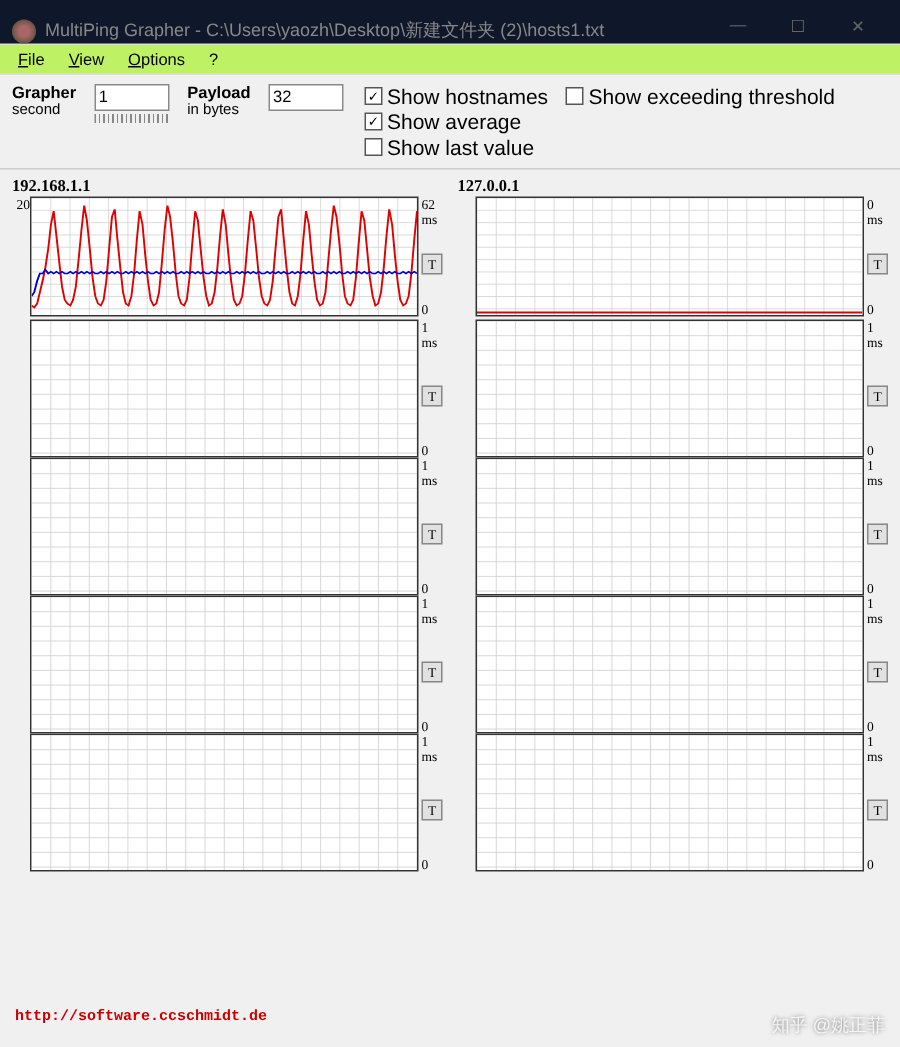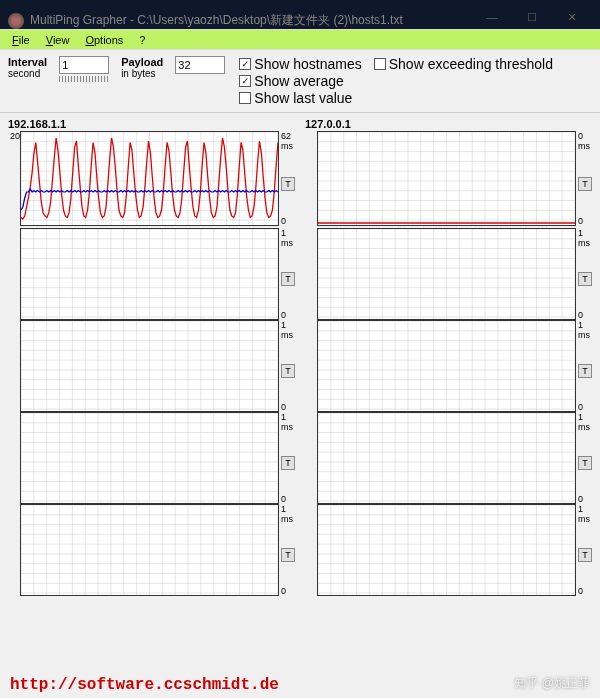--- a/index.html
+++ b/index.html
@@ -18,29 +18,29 @@
 .tb-sub { font-size: 10px; }
 .tb-input { width: 50px; height: 18px; font-size: 11px; border: 1px solid #888; background: #fff; padding-left: 2px; }
 .tb-col { display: flex; flex-direction: column; gap: 1px; }
 .cb-row { display: flex; align-items: center; gap: 3px; font-size: 14px; white-space: nowrap; }
 .cb { width: 12px; height: 12px; border: 1px solid #555; background: #fff; display: inline-flex; align-items: center; justify-content: center; font-size: 9px; line-height: 1; }
 .cb.checked::after { content: "✓"; color: #000; }
 .btn-col { display: flex; flex-direction: column; gap: 4px; margin-left: auto; }
 .win-button { width: 50px; height: 20px; background: #e1e1e1; border: 1px solid #adadad; font-size: 11px; cursor: pointer; text-align: center; line-height: 18px; }
 .charts-area { padding: 4px 6px; display: flex; flex-direction: column; gap: 2px; }
 .chart-row { display: flex; gap: 6px; }
-.chart-cell { flex: 1; position: relative; }
+.chart-cell { flex: 1; position: relative; font-family: Liberation Serif, serif; }
 .chart-header { font-weight: bold; font-size: 11px; background: #f0f0f0; padding: 1px 2px; }
-.chart-body { height: 95px; display: flex; }
+.chart-body { height: 80px; display: flex; }
 .chart-left-label { width: 14px; font-size: 9px; text-align: right; }
 .chart-canvas { flex: 1; background: #fff; border: 1px solid #333; position: relative; overflow: hidden; }
 .chart-right { width: 18px; display: flex; flex-direction: column; justify-content: space-between; align-items: flex-start; font-size: 9px; padding-left: 2px; }
 .t-btn { width: 14px; height: 14px; border: 1px solid #888; background: #e1e1e1; font-size: 9px; text-align: center; line-height: 12px; cursor: pointer; }
 .chart-simple .chart-body { height: 92px; }
-.footer-link { position: absolute; bottom: 4px; left: 10px; color: #c00; font-weight: bold; font-family: "Courier New", monospace; font-size: 16px; }
+.footer-link { position: absolute; bottom: 14px; left: 10px; color: #c00; font-weight: bold; font-family: "Courier New", monospace; font-size: 10px; }
 .watermark { position: absolute; bottom: 6px; right: 10px; color: rgba(255,255,255,0.8); font-size: 12px; text-shadow: 0 0 3px rgba(0,0,0,0.5); }
 svg.grid { position: absolute; inset: 0; width: 100%; height: 100%; }
 svg.grid line { stroke: #ccc; stroke-width: 0.5; }
 svg.plot { position: absolute; inset: 0; width: 100%; height: 100%; }
 </style>
 </head>
 <body>
 
 <div class="titlebar">
   <div class="app-icon"></div>
@@ -54,21 +54,21 @@
 
 <div class="menubar">
   <div class="menu-item"><span class="ul">F</span><span></span>ile</div>
   <div class="menu-item"><span class="ul">V</span>iew</div>
   <div class="menu-item"><span class="ul">O</span>ptions</div>
   <div class="menu-item">?</div>
 </div>
 
 <div class="toolbar">
   <div class="tb-group">
-    <div class="tb-label">Interval</div>
+    <div class="tb-label">Grapher</div>
     <div class="tb-sub">second</div>
   </div>
   <div style="display:flex;flex-direction:column;gap:2px">
     <input class="tb-input" value="1" style="">
     <div style="height:6px;background:repeating-linear-gradient(90deg,#888 0 1px,transparent 1px 3px)"></div>
   </div>
   <div class="tb-group">
     <div class="tb-label">Payload</div>
     <div class="tb-sub">in bytes</div>
   </div>

